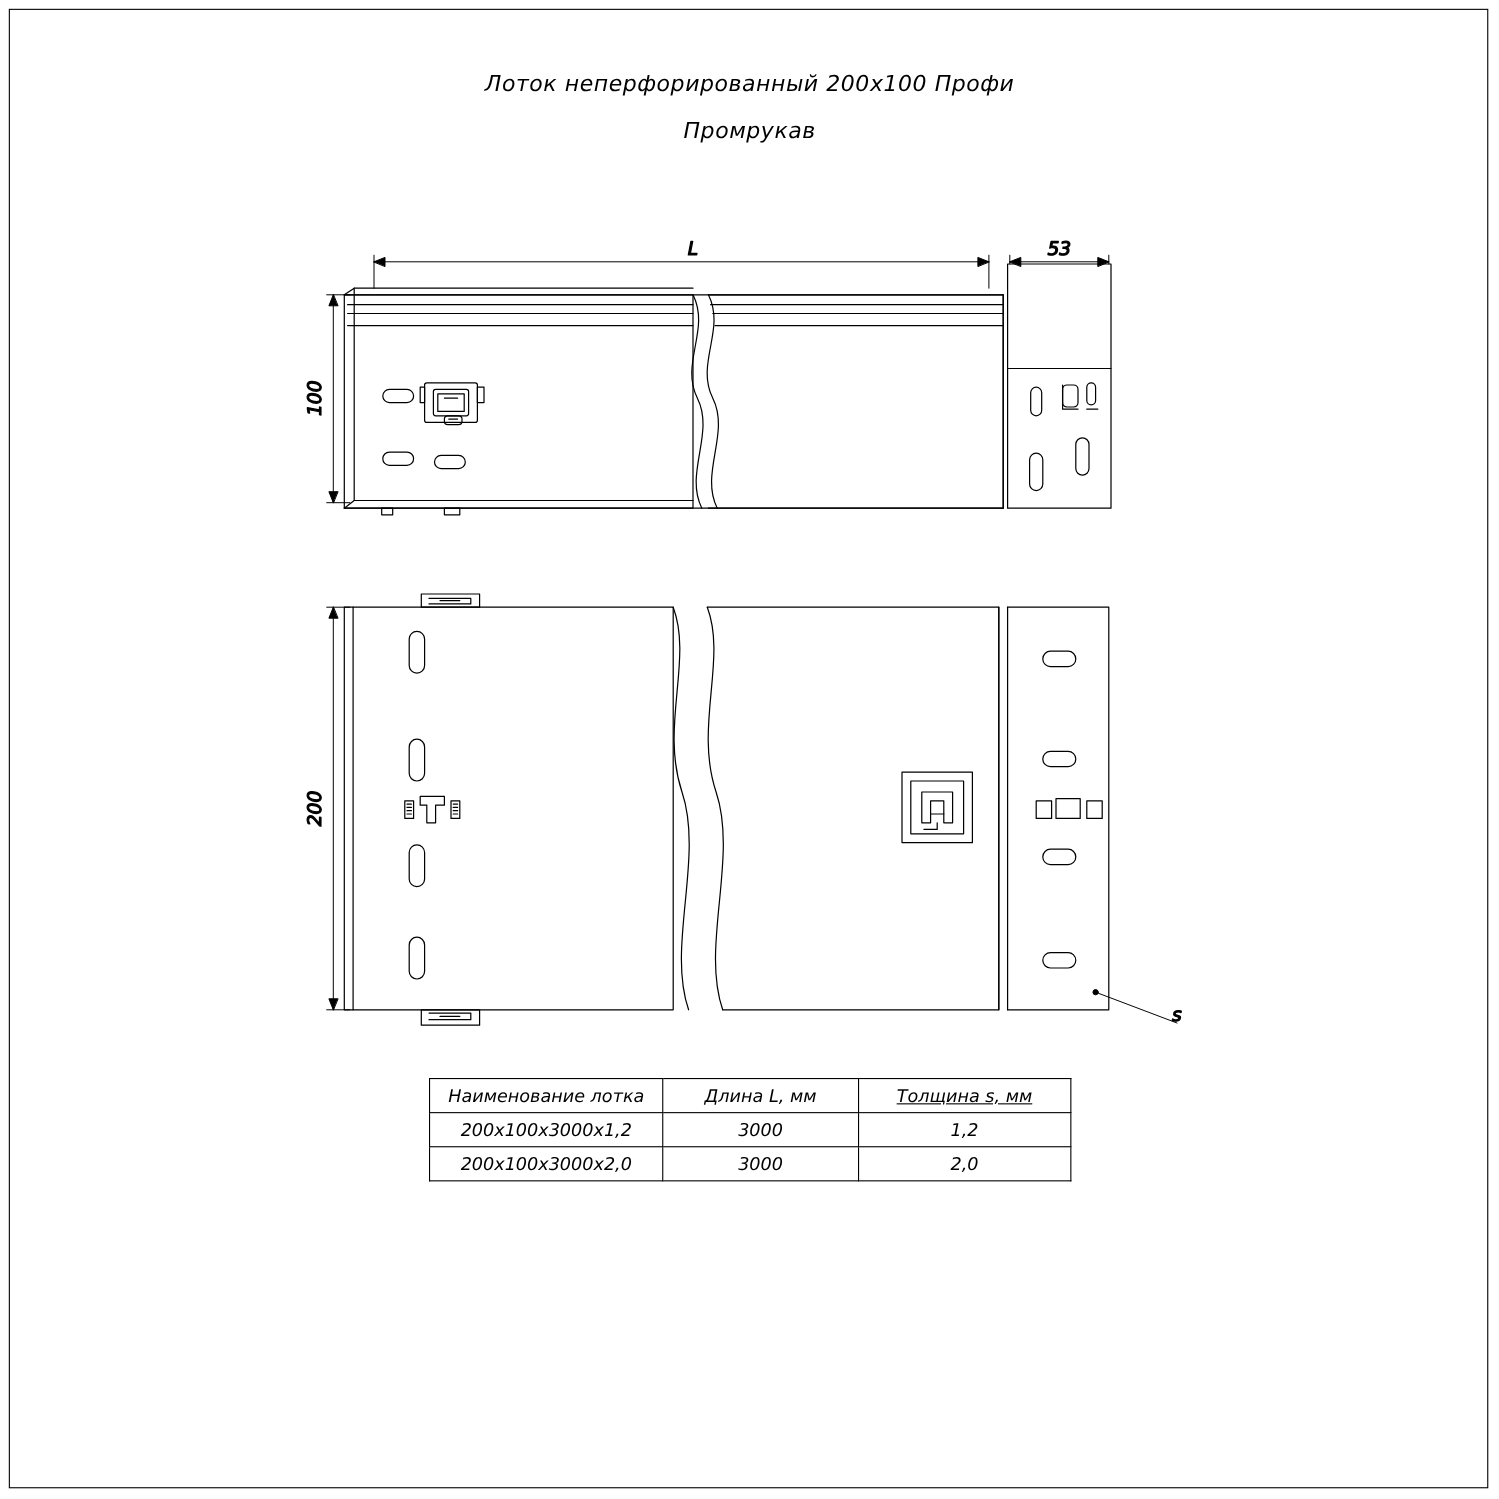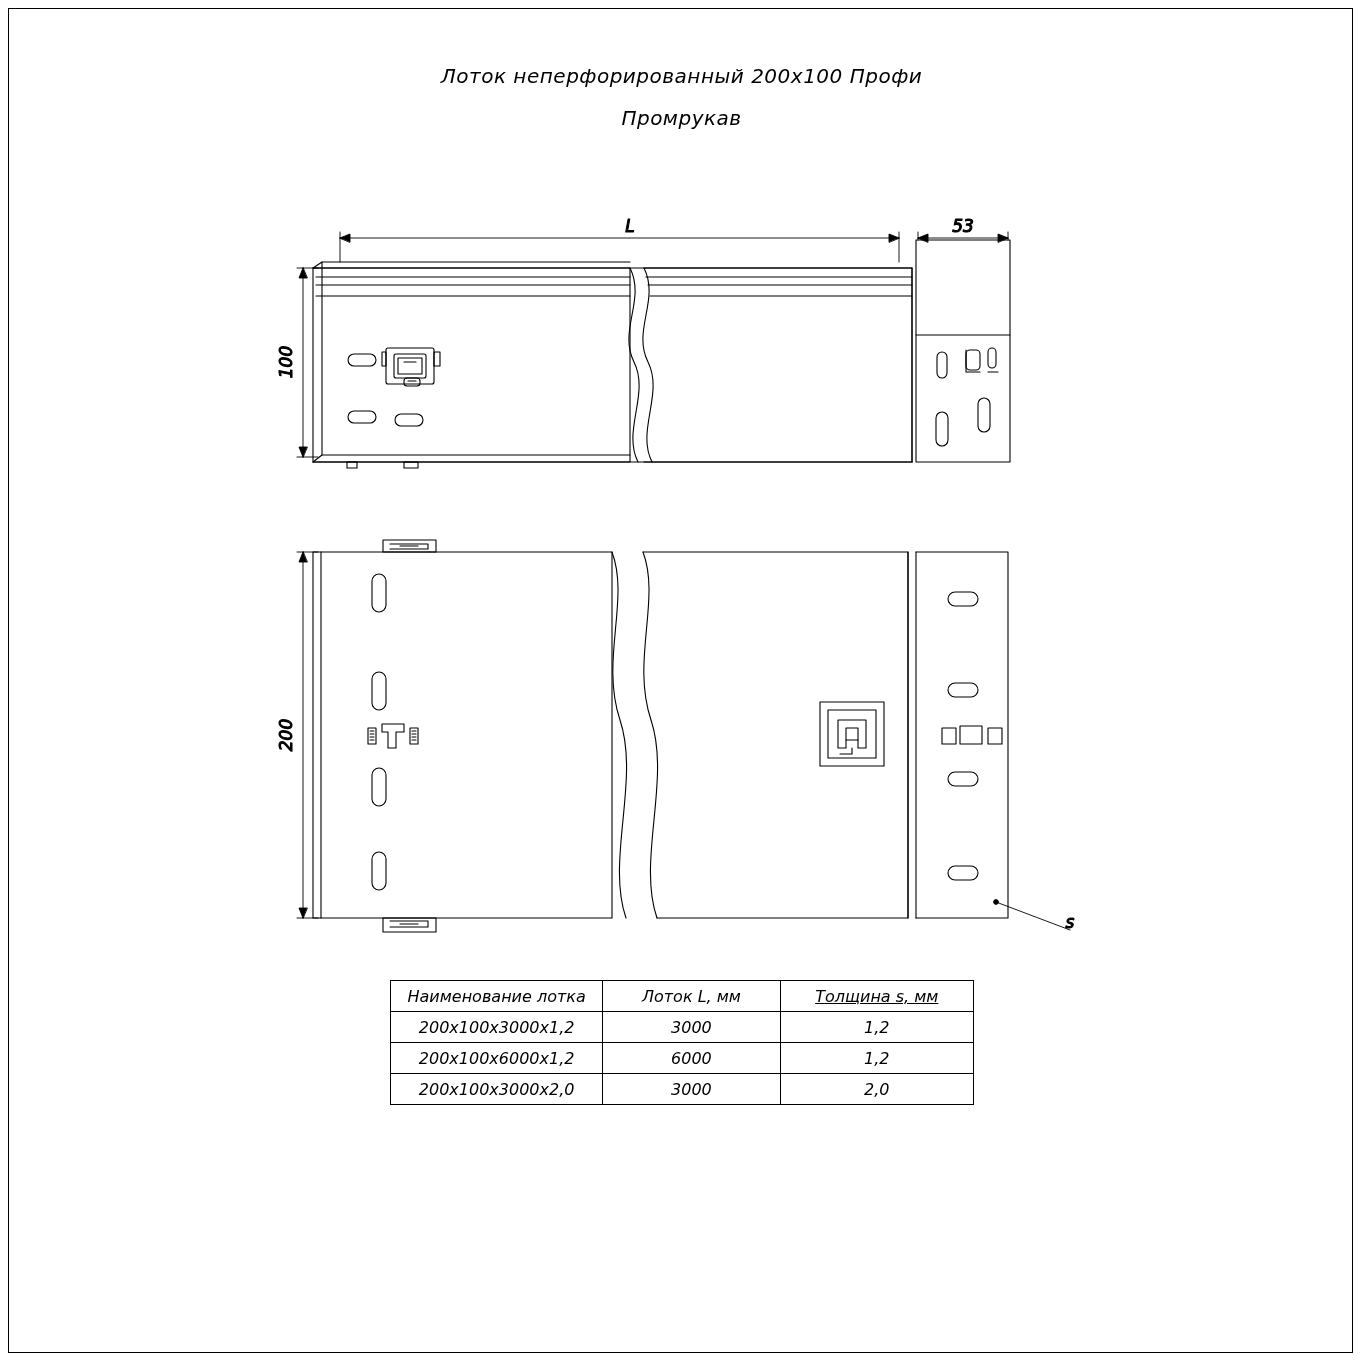--- a/index.html
+++ b/index.html
@@ -238,36 +238,31 @@
       </g>
       <text class="dimlabel" x="1070" y="928" text-anchor="middle">s</text>
 
     </g>
   </svg>
 
   <table class="spec">
     <thead>
       <tr>
         <th class="c0">Наименование лотка</th>
-        <th class="c1">Лоток L, мм</th>
+        <th class="c1">Длина L, мм</th>
         <th class="c2">Толщина s, мм</th>
       </tr>
     </thead>
     <tbody>
       <tr>
         <td>200х100х3000х1,2</td>
         <td>3000</td>
         <td>1,2</td>
       </tr>
       <tr>
-        <td>200х100х6000х1,2</td>
-        <td>6000</td>
-        <td>1,2</td>
-      </tr>
-      <tr>
         <td>200х100х3000х2,0</td>
         <td>3000</td>
         <td>2,0</td>
       </tr>
     </tbody>
   </table>
 
 </div>
 
 </body></html>

